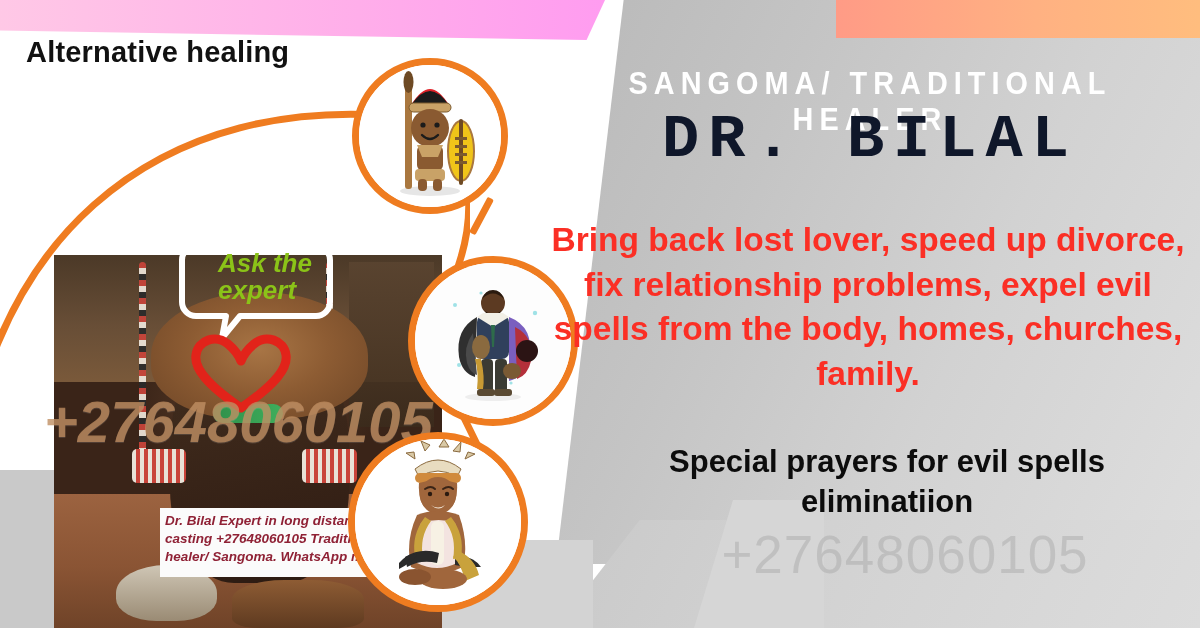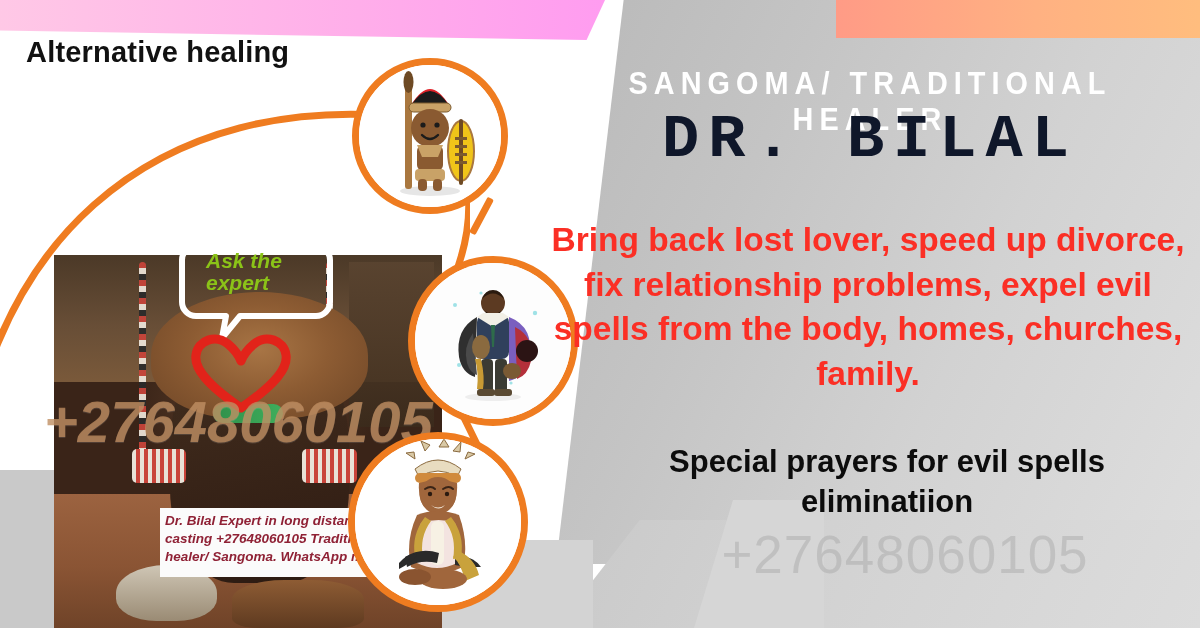--- a/index.html
+++ b/index.html
@@ -134,22 +134,22 @@
     font-family:"Liberation Sans",sans-serif;
     text-shadow:0 1px 0 rgba(255,255,255,.12);
   }
 
   
   .heart-svg{position:absolute;left:186px;top:330px;width:110px;height:86px;}
 
   
   .bubble-svg{position:absolute;left:176px;top:238px;width:160px;height:106px;}
   .bubble-text{
-    position:absolute;left:206px;top:250px;width:110px;
-    font-size:21px;font-weight:700;font-style:italic;
+    position:absolute;left:218px;top:250px;width:110px;
+    font-size:26px;font-weight:700;font-style:italic;
     color:#8bc318;line-height:1.05;
     font-family:"Liberation Sans",sans-serif;
   }
 
   
   .caption{
     position:absolute;left:160px;top:508px;width:215px;height:69px;
     background:#fbfbfb;
     overflow:hidden;
     padding:4px 0 0 5px;

